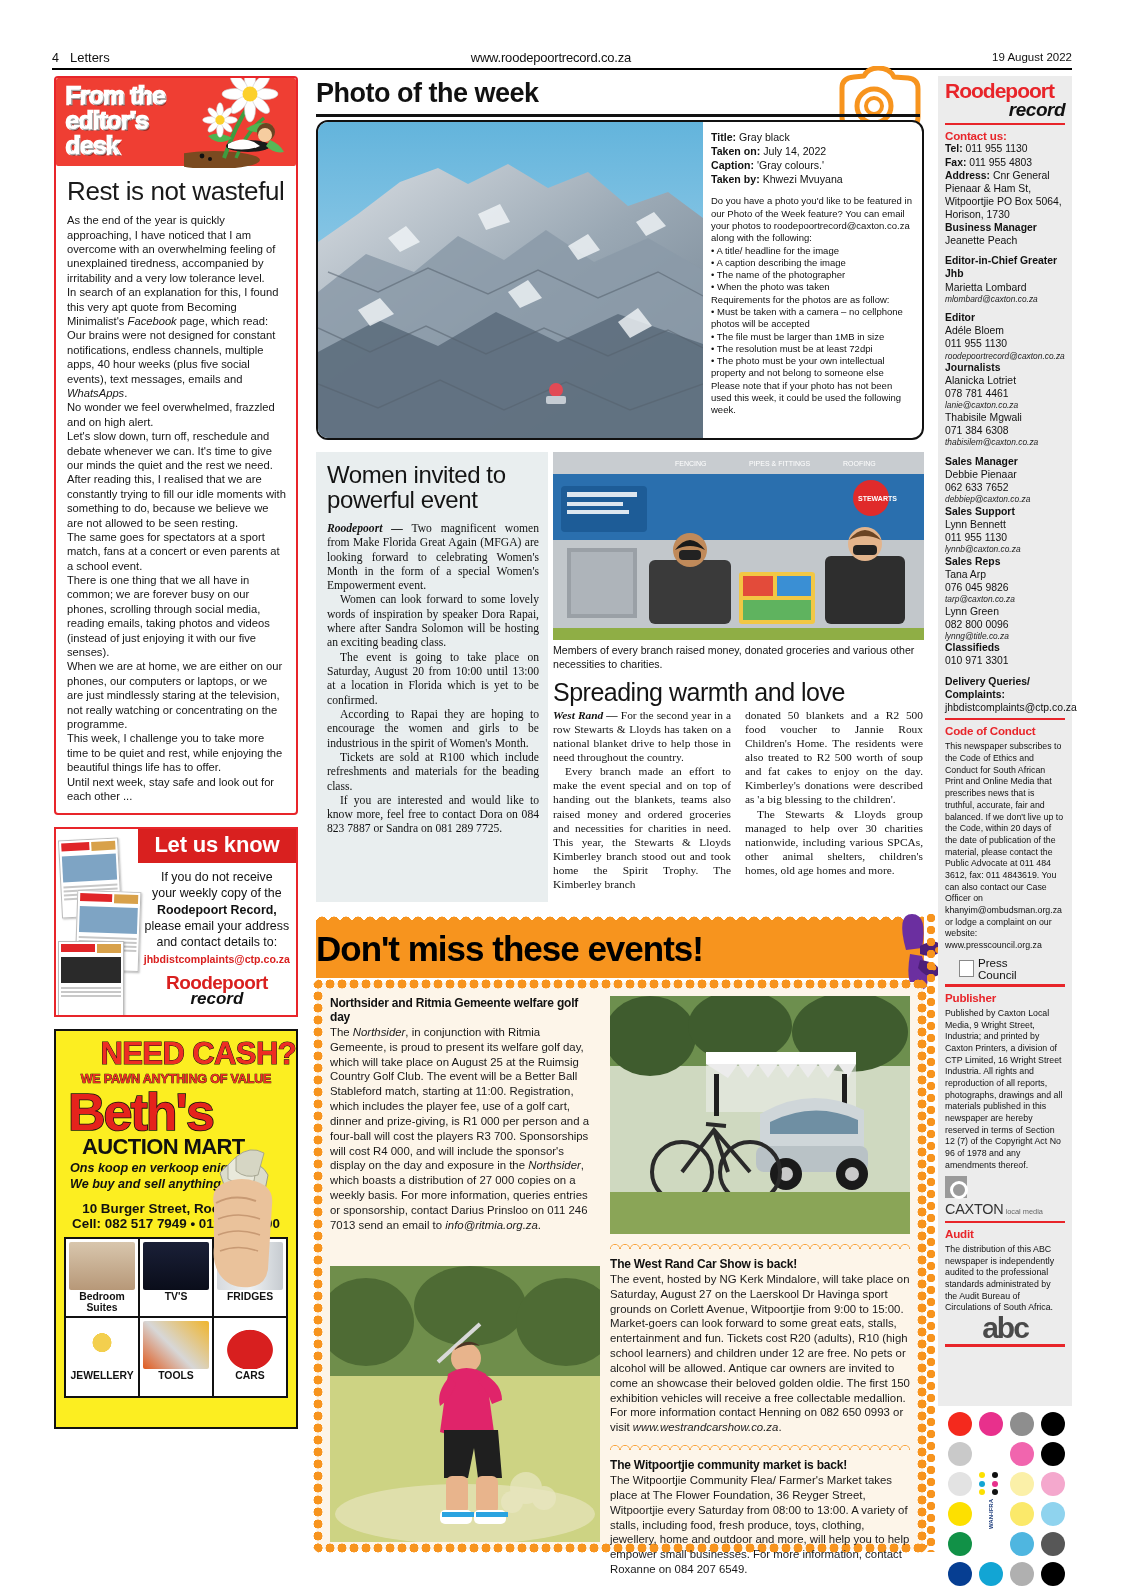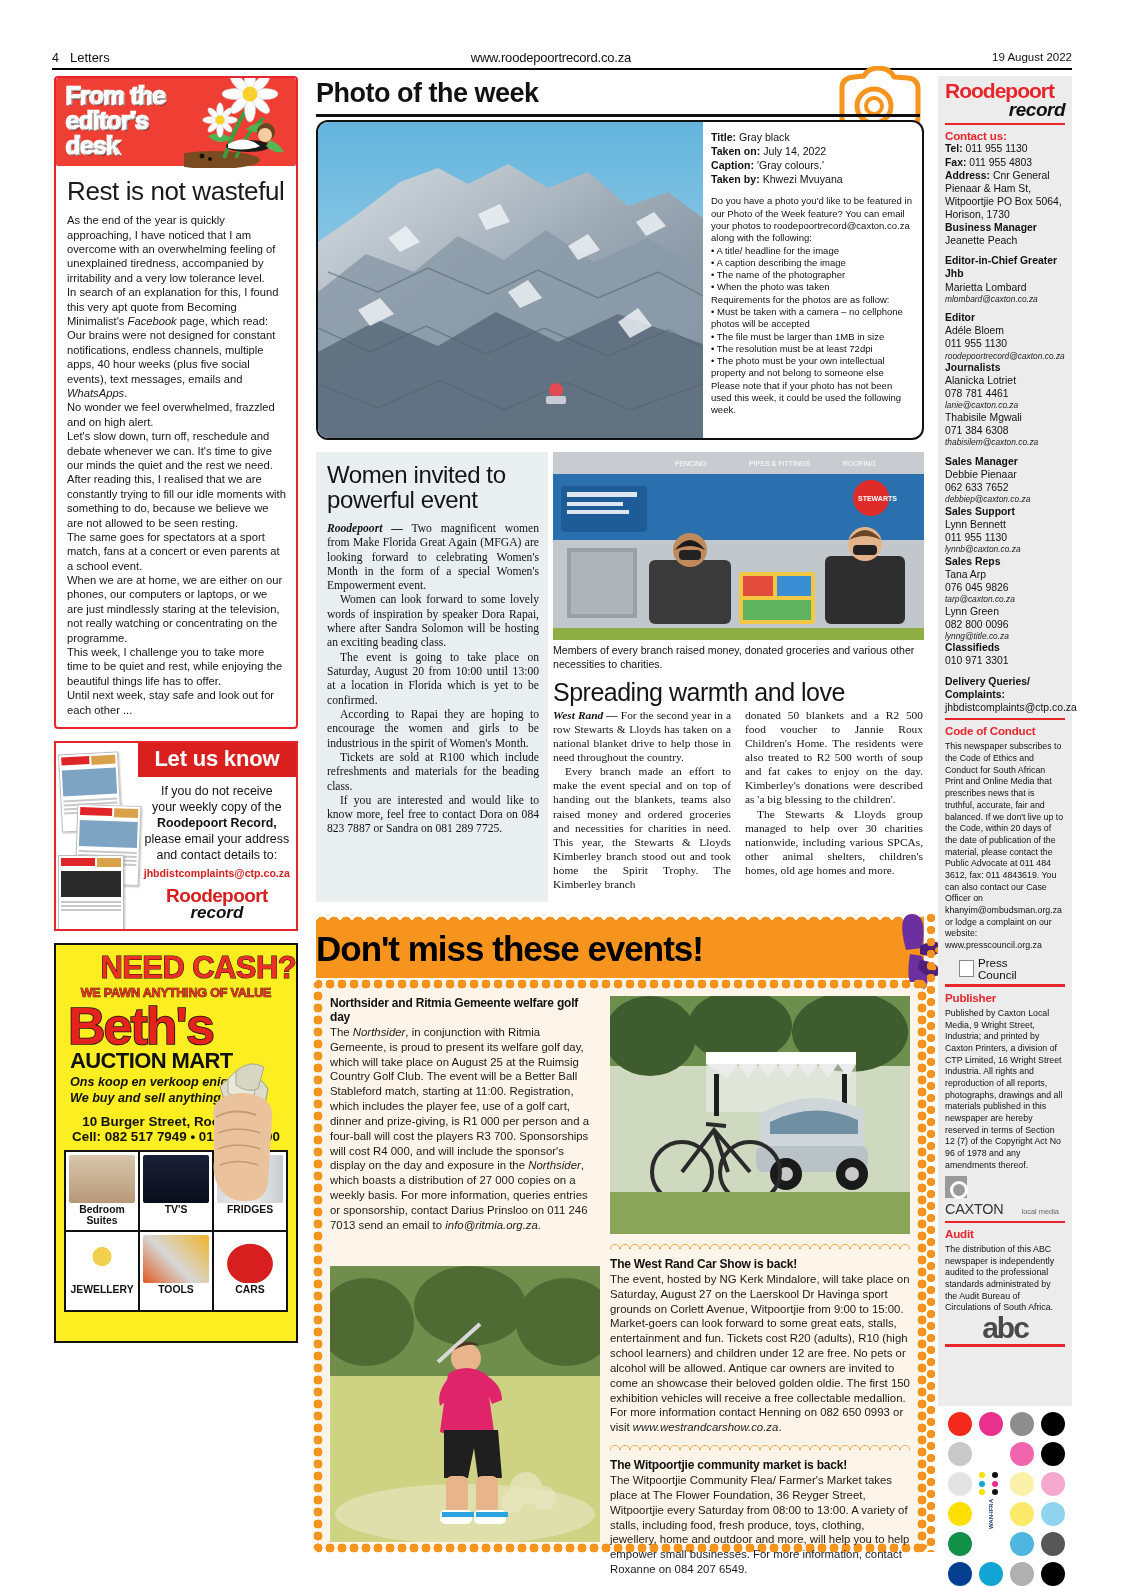--- a/index.html
+++ b/index.html
@@ -111,21 +111,21 @@
   .beths-sub {
     text-align: center; font-size: 12.6px; font-weight: bold; color: #ee2d24;
     -webkit-text-stroke: 0.7px #111; paint-order: stroke fill; letter-spacing: -0.2px;
   }
   .beths-logo {
     font-size: 52px; font-weight: bold; color: #e5231c; letter-spacing: -2px;
     padding-left: 12px; line-height: 0.88; margin-top: 4px;
     -webkit-text-stroke: 1.6px #111; paint-order: stroke fill;
   }
   .beths-mart {
-    font-size: 22px; font-weight: bold; color: #111; padding-left: 14px; letter-spacing: -0.6px;
+    font-size: 22px; font-weight: bold; color: #111; padding-left: 26px; letter-spacing: -0.6px;
     margin-top: -2px;
   }
   .beths-it { font-size: 12.6px; font-style: italic; font-weight: bold; padding-left: 14px; line-height: 1.3; color:#111; }
   .beths-addr { text-align: center; font-size: 13.4px; font-weight: bold; color: #111; margin-top: 8px; }
   .beths-cell { text-align: center; font-size: 13.4px; font-weight: bold; color: #111; }
   .beths-grid {
     margin: 6px 8px 0; border: 1.5px solid #111; background: #fff;
     display: grid; grid-template-columns: 1fr 1fr 1fr; grid-template-rows: 1fr 1fr;
   }
   .bg-cell { border: 1px solid #111; padding: 3px; text-align: center; }
@@ -251,21 +251,21 @@
   .sb { font-size: 10.4px; line-height: 1.26; color: #111; }
   .sb b { font-weight: bold; }
   .sb .em { font-style: italic; font-size: 8.4px; color: #222; }
   .sb .sp { height: 7px; }
   .sb-tiny { font-size: 8.8px; line-height: 1.33; color: #111; }
   .press-council {
     display: flex; align-items: center; gap: 4px; margin: 5px 0 2px; padding-left: 14px;
   }
   .pc-sq { width: 15px; height: 17px; background: #fff; border: 1.6px solid #888; }
   .pc-tx { font-size: 11.6px; line-height: 1.02; color: #111; }
-  .caxton-row { display: flex; align-items: baseline; gap: 18px; margin: 3px 0 2px; }
+  .caxton-row { display: flex; align-items: baseline; gap: 2px; margin: 3px 0 2px; }
   .caxton-word { font-size: 14.4px; color: #333; letter-spacing: -0.2px; }
   .caxton-lm { font-size: 7.4px; color: #666; }
   .cx-logo { width: 22px; height: 22px; background: #9a9a9a; position: relative; margin: 4px 0 1px; }
   .cx-logo:after { content:""; position:absolute; left:5px; top:5px; width:12px; height:12px; border:3px solid #fff; border-radius:50%; }
   .abc-logo { text-align: center; font-size: 30px; font-weight: bold; color: #4a4a4a; letter-spacing: -2px; line-height: 0.8; margin-top: 2px; }
 
   .swatches {
     position: absolute; left: 948px; top: 1412px; width: 118px;
     display: grid; grid-template-columns: repeat(4, 1fr); gap: 6px 6px;
   }
@@ -349,20 +349,21 @@
       </div>
 
       <div class="editor-hl">Rest is not wasteful</div>
       <div class="editor-body">
         <p>As the end of the year is quickly approaching, I have noticed that I am overcome with an overwhelming feeling of unexplained tiredness, accompanied by irritability and a very low tolerance level.</p>
         <p><span>In search of an explanation for this, I found this very apt quote from Becoming Minimalist's </span><i>Facebook</i><span> page, which read: Our brains were not designed for constant notifications, endless channels, multiple apps, 40 hour weeks (plus five social events), text messages, emails and </span><i>WhatsApps</i><span>.</span></p>
         <p>No wonder we feel overwhelmed, frazzled and on high alert.</p>
         <p>Let's slow down, turn off, reschedule and debate whenever we can. It's time to give our minds the quiet and the rest we need.</p>
         <p>After reading this, I realised that we are constantly trying to fill our idle moments with something to do, because we believe we are not allowed to be seen resting.</p>
         <p>The same goes for spectators at a sport match, fans at a concert or even parents at a school event.</p>
+        <p>There is one thing that we all have in common; we are forever busy on our phones, scrolling through social media, reading emails, taking photos and videos (instead of just enjoying it with our five senses).</p>
         <p>When we are at home, we are either on our phones, our computers or laptops, or we are just mindlessly staring at the television, not really watching or concentrating on the programme.</p>
         <p>This week, I challenge you to take more time to be quiet and rest, while enjoying the beautiful things life has to offer.</p>
         <p>Until next week, stay safe and look out for each other ...</p>
       </div>
     </div>
 
     <div class="letusknow">
       <div class="luk-papers">
         <div class="paper-mini" style="left:4px; top:10px; width:60px; height:78px; transform:rotate(-3deg);">
           <div class="pm-hd">

